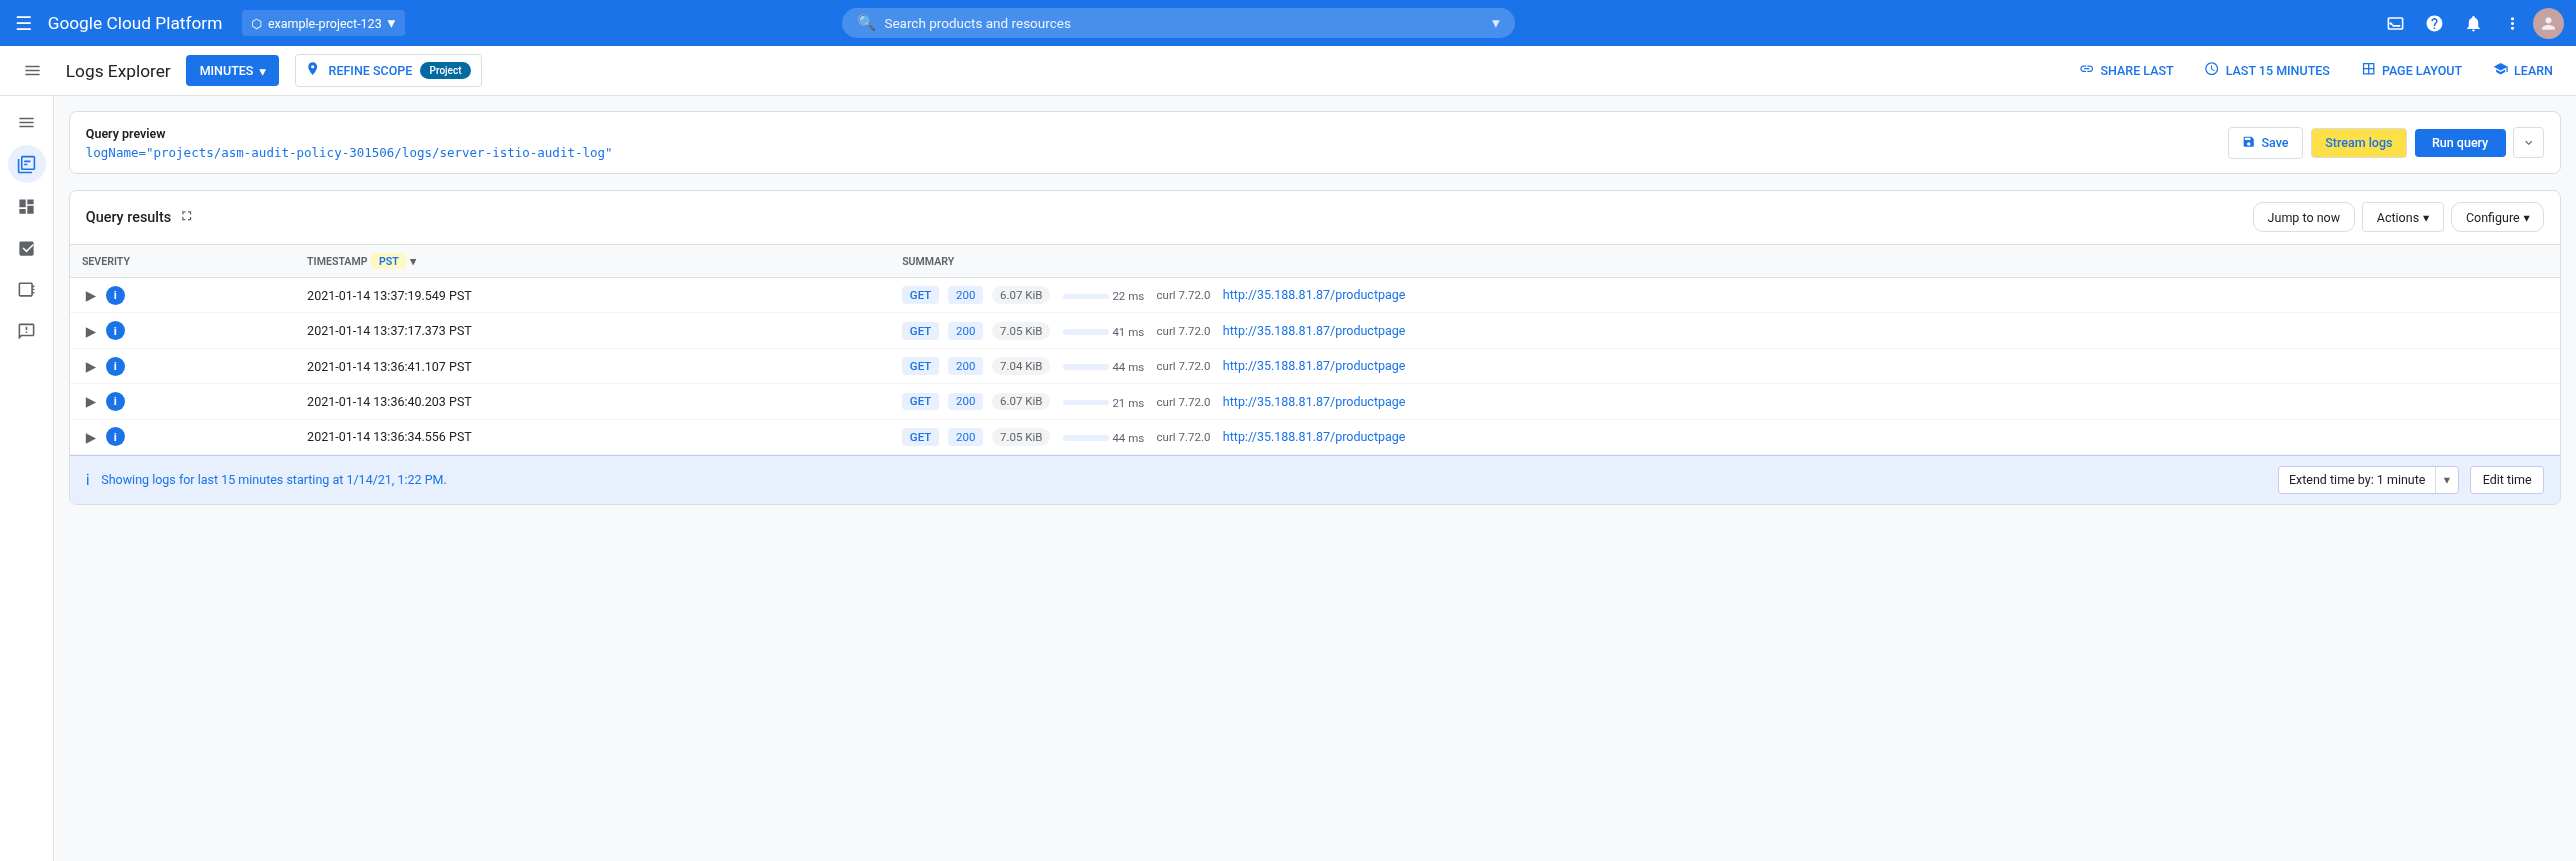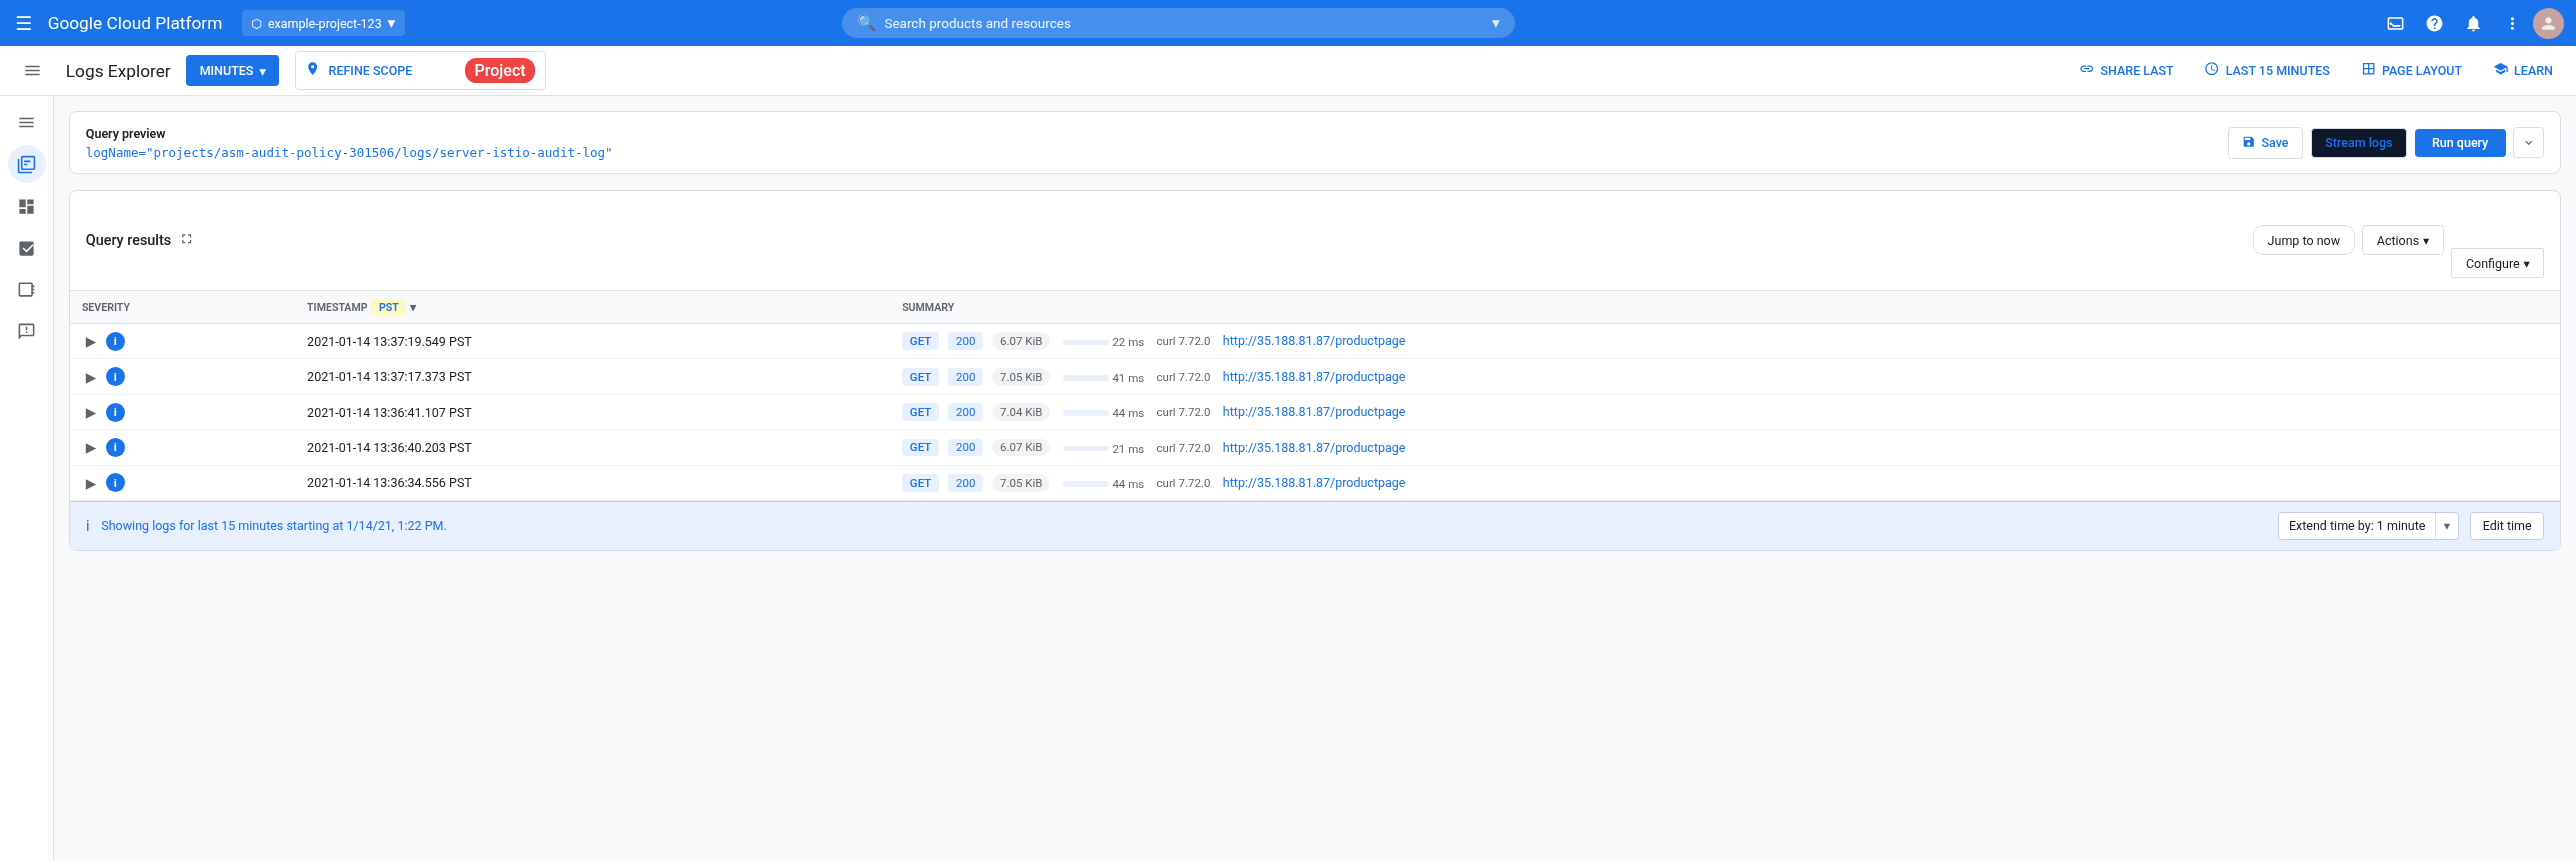--- a/index.html
+++ b/index.html
@@ -53,22 +53,22 @@
       display: flex; align-items: center; gap: 5.8px;
     }
     .btn-options .chevron { font-size: 13.5px; }
     .btn-refine {
       display: flex; align-items: center; gap: 7.7px; cursor: pointer;
       color: #1a73e8; font-size: 12.5px; font-weight: 500; padding: 5.8px 9.6px;
       border: 1px solid #dadce0; border-radius: 3.8px;
     }
     .btn-refine .refine-icon { font-size: 15.4px; }
     .tag-project {
-      background: #ef4444; color: white; padding: 2.9px 9.6px; border-radius: 11.5px;
-      font-size: 16px; font-weight: 500; margin-left: 45px;
+      background: #0369a1; color: white; padding: 2.9px 9.6px; border-radius: 11.5px;
+      font-size: 10px; font-weight: 500;
     }
     .toolbar-right { display: flex; align-items: center; gap: 15.4px; margin-left: auto; }
     .toolbar-btn {
       display: flex; align-items: center; gap: 5.8px; cursor: pointer;
       color: #1a73e8; font-size: 12.5px; font-weight: 500; padding: 5.8px 7.7px;
     }
     .toolbar-btn .btn-icon { font-size: 15.4px; }
 
     
     .main-layout { display: flex; height: calc(100vh - 96px); }
@@ -89,21 +89,21 @@
     .query-preview-left { flex: 1; }
     .query-preview-label { font-size: 12.5px; font-weight: 600; color: #202124; margin-bottom: 3.8px; }
     .query-preview-text { font-size: 12.5px; color: #1a73e8; font-family: monospace; }
     .query-preview-actions { display: flex; align-items: center; gap: 7.7px; }
     .btn-save {
       border: 1px solid #dadce0; background: white; color: #1a73e8;
       padding: 6.7px 13.5px; border-radius: 3.8px; cursor: pointer; font-size: 12.5px; font-weight: 500;
       display: flex; align-items: center; gap: 5.8px;
     }
     .btn-stream {
-      border: 1px solid #dadce0; background: #0f172a; color: #1a73e8;
+      border: 1px solid #dadce0; background: #fde047; color: #1a73e8;
       padding: 6.7px 13.5px; border-radius: 3.8px; cursor: pointer; font-size: 12.5px; font-weight: 500;
     }
     .btn-run {
       background: #1a73e8; color: white; border: none;
       padding: 6.7px 17.3px; border-radius: 3.8px; cursor: pointer; font-size: 12.5px; font-weight: 500;
     }
     .btn-expand { border: 1px solid #dadce0; background: white; width: 31px; height: 31px; display: flex; align-items: center; justify-content: center; cursor: pointer; border-radius: 3.8px; color: #5f6368; }
 
     
     .results-card {
@@ -119,22 +119,22 @@
       border: 1px solid #dadce0; background: white; color: #202124;
       padding: 6.7px 13.5px; border-radius: 10px; cursor: pointer; font-size: 12.5px;
     }
     .btn-actions {
       border: 1px solid #dadce0; background: white; color: #202124;
       padding: 6.7px 13.5px; border-radius: 3.8px; cursor: pointer; font-size: 12.5px;
       display: flex; align-items: center; gap: 3.8px;
     }
     .btn-configure {
       border: 1px solid #dadce0; background: white; color: #202124;
-      padding: 6.7px 13.5px; border-radius: 2px; cursor: pointer; font-size: 12.5px;
-      display: flex; align-items: center; gap: 3.8px; margin-top: 46px;
+      padding: 6.7px 13.5px; border-radius: 10px; cursor: pointer; font-size: 12.5px;
+      display: flex; align-items: center; gap: 3.8px;
     }
 
     
     .log-table { width: 100%; border-collapse: collapse; }
     .log-table th {
       background: #f8f9fa; padding: 7.7px 11.5px; text-align: left;
       font-size: 10.6px; font-weight: 600; color: #5f6368; border-bottom: 1px solid #e0e0e0;
       white-space: nowrap;
     }
     .th-pst {

